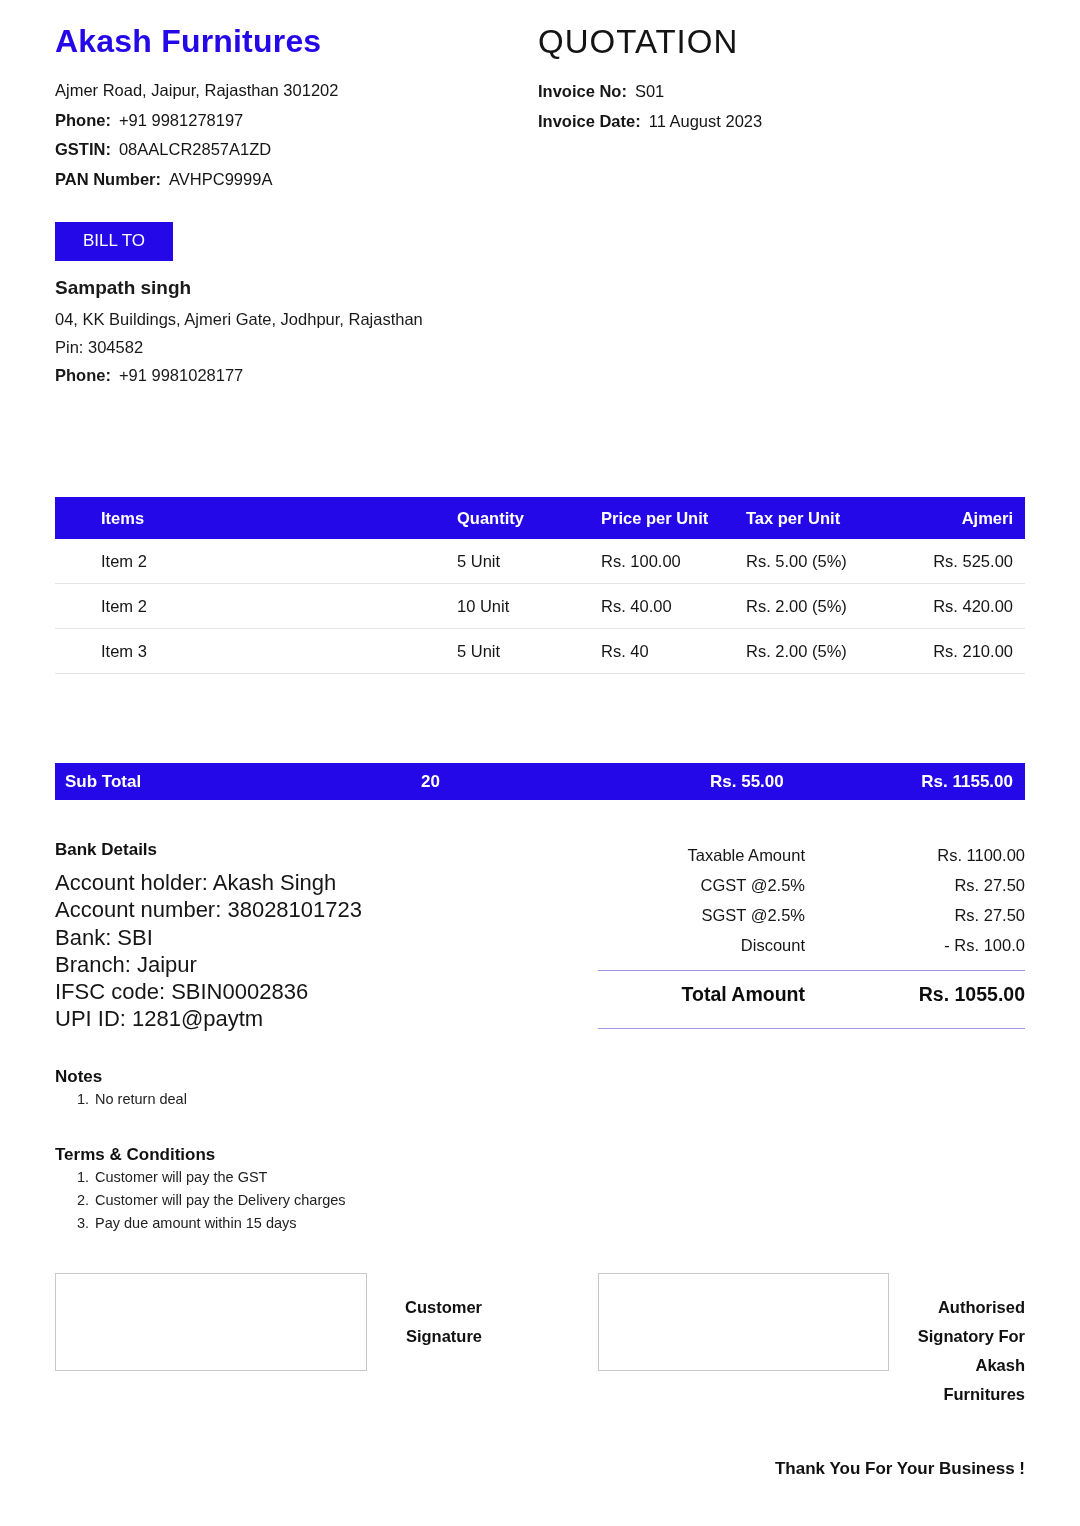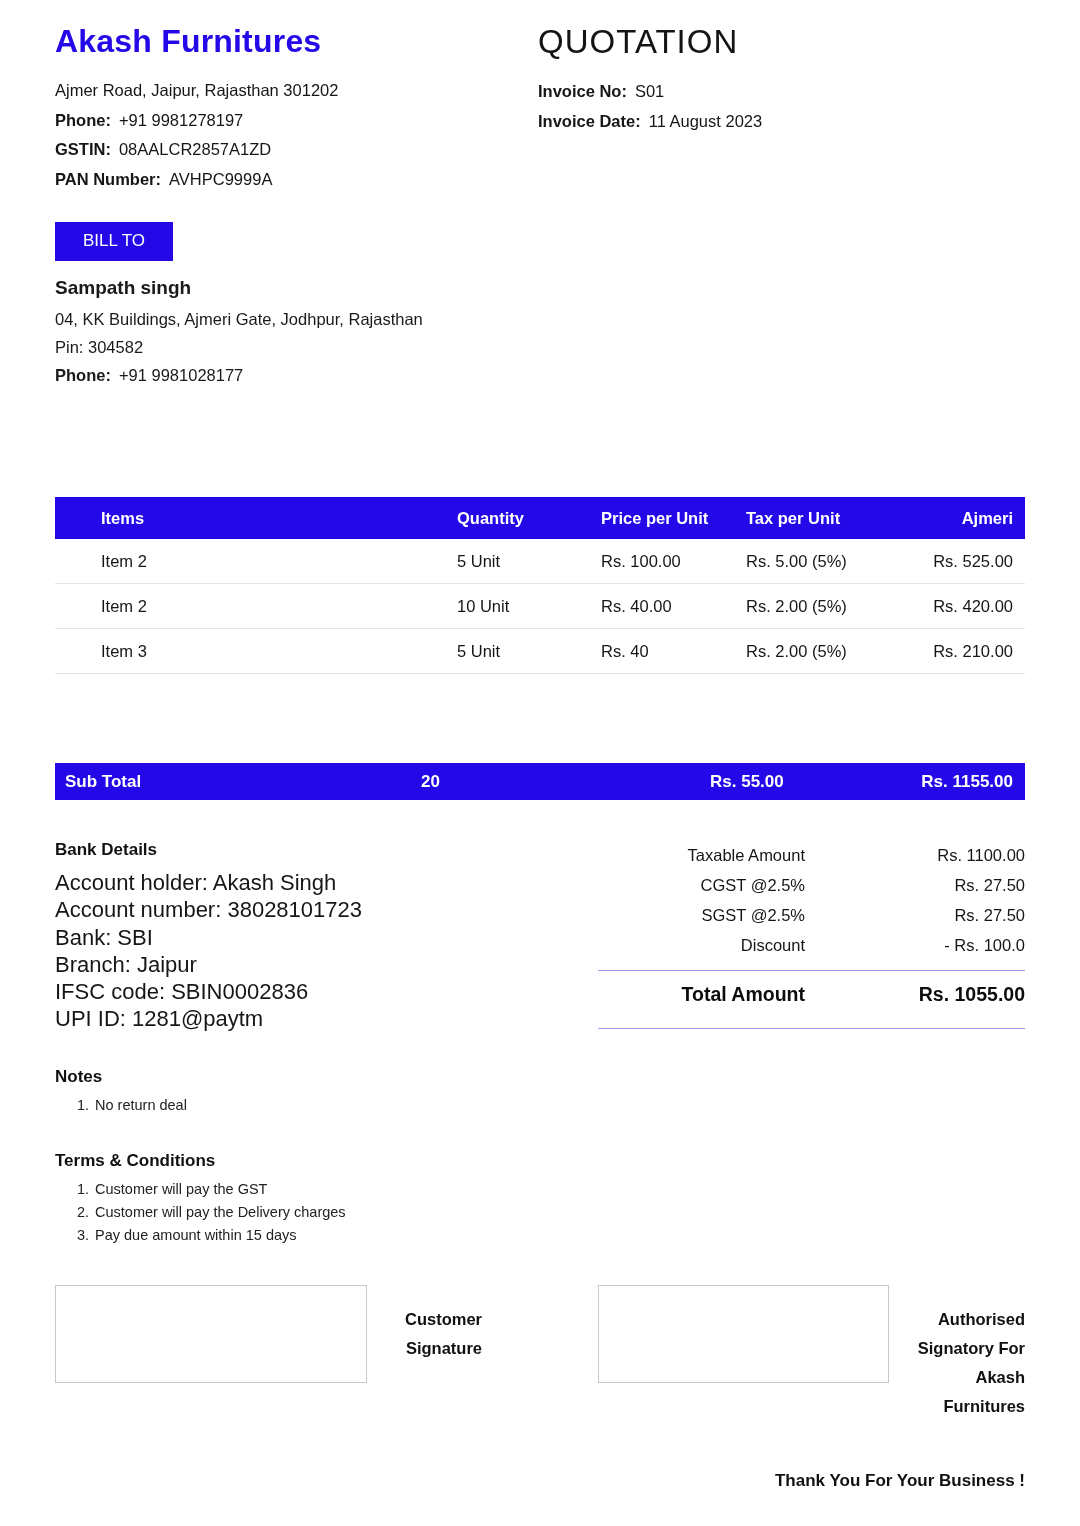--- a/index.html
+++ b/index.html
@@ -65,21 +65,21 @@
   .summary-row { display:flex; justify-content:flex-end; font-size:16.5px; line-height:30px; color:#161616; }
   .summary-label { text-align:right; }
   .summary-value { width:220px; text-align:right; }
   .summary-divider { border:none; border-top:1.5px solid #a096e8; margin:10px 0 0 0; }
   .total-row { display:flex; justify-content:flex-end; font-size:19.5px; font-weight:bold; padding:12px 0; color:#0d0d0d; }
   .total-row .summary-value { width:220px; }
 
   
   .notes { margin-top:34px; }
   .terms { margin-top:34px; }
-  .doc-list { margin-top:7px; padding-left:38px; }
+  .doc-list { margin-top:1px; padding-left:38px; }
   .doc-list li { font-size:14.5px; line-height:23px; color:#222; padding-left:2px; }
 
   
   .sig-row { margin-top:38px; display:flex; justify-content:space-between; }
   .sig-col { width:427px; display:flex; }
   .sig-box { width:427px; height:98px; border:1px solid #c9c9c9; background:#fff; }
   .sig-label { margin-top:20px; text-align:right; font-size:16.5px; font-weight:bold; line-height:29px; color:#111; }
 
   
   .thanks { margin-top:50px; text-align:right; font-size:17px; font-weight:bold; color:#111; }

